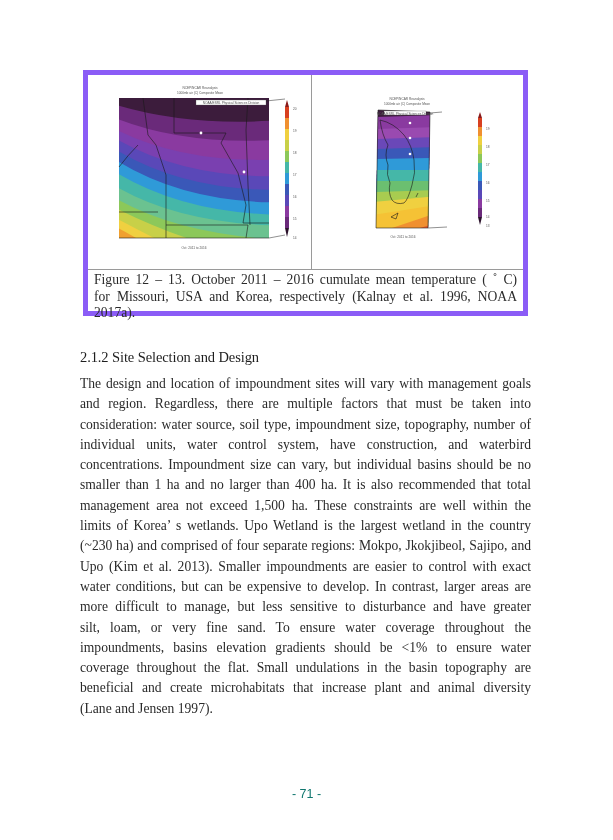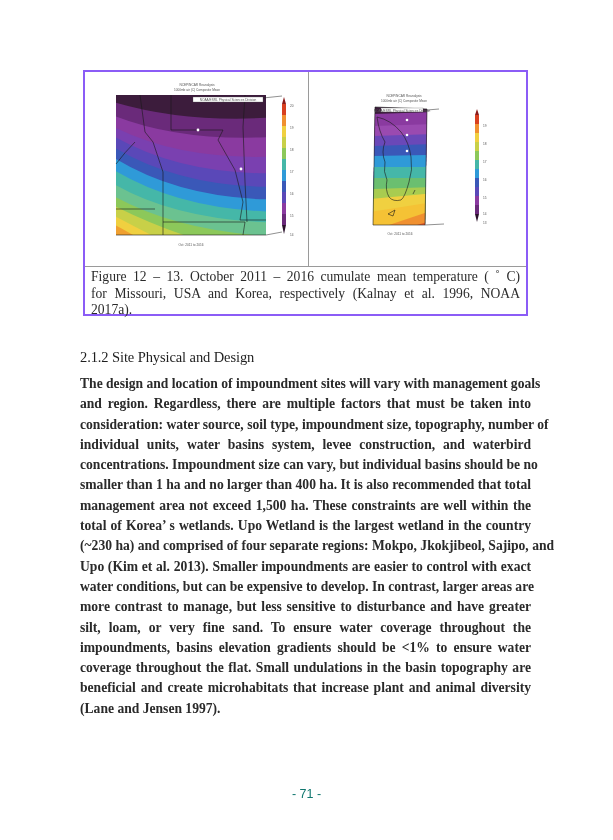--- a/index.html
+++ b/index.html
@@ -2,21 +2,21 @@
 <html><head>
 <meta charset="utf-8">
 <style>
   html, body { margin: 0; padding: 0; }
   body {
     width: 613px; height: 840px; background: #ffffff; position: relative; overflow: hidden;
     font-family: "DejaVu Serif", "Liberation Serif", serif; color: #222;
   }
   .fig-box {
     position: absolute; left: 83px; top: 70px; width: 445px; height: 246px;
-    border: 2px solid #8b5cf6; box-sizing: border-box;
+    border: 5px solid #8b5cf6; box-sizing: border-box;
   }
   .fig-images {
     position: absolute; left: 0; top: 0; width: 100%; height: 195px;
     border-bottom: 1px solid #9a9a9a; box-sizing: border-box;
   }
   .fig-panel { position: absolute; top: 0; height: 194px; }
   .fig-panel.left { left: 0; width: 224px; border-right: 1px solid #9a9a9a; box-sizing: border-box; }
   .fig-panel.right { left: 224px; width: 220px; }
   .fig-panel svg { position: absolute; left: 0; top: 0; }
   .fig-caption {
@@ -24,21 +24,21 @@
     font-family: "Liberation Serif", serif; font-size: 13.6px; line-height: 16.5px;
     text-align: justify; color: #2a2a2a;
   }
   .section-heading {
     position: absolute; left: 80px; top: 349px;
     font-family: "Liberation Serif", serif; font-size: 14.5px; color: #1e1e1e; letter-spacing: -0.1px;
   }
   .body-text {
     position: absolute; left: 80px; top: 374px; width: 451px;
     font-family: "Liberation Serif", serif; font-size: 13.6px; line-height: 20.3px;
-    text-align: justify; color: #2a2a2a; font-weight: bold;
+    text-align: justify; color: #2a2a2a;
   }
   .body-text .line { display: block; text-align: justify; text-align-last: justify; height: 20.3px; white-space: nowrap; }
   .body-text .line.last { text-align-last: left; }
   .page-number {
     position: absolute; left: 0; width: 613px; top: 787px; text-align: center;
     font-family: "Liberation Sans", sans-serif; font-size: 12.5px; color: #0f766e;
   }
   .tiny { font-family: "Liberation Sans", sans-serif; font-size: 3.2px; fill: #555; }
 </style>
 </head>
@@ -180,35 +180,35 @@
     </div>
   </div>
 
   <div class="fig-caption">
     <span class="line" style="display:block;text-align-last:justify;white-space:nowrap">Figure 12 – 13. October 2011 – 2016 cumulate mean temperature ( ˚ C)</span>
     <span class="line" style="display:block;text-align-last:justify;white-space:nowrap">for Missouri, USA and Korea, respectively (Kalnay et al. 1996, NOAA</span>
     <span class="line" style="display:block">2017a).</span>
   </div>
 </div>
 
-<div class="section-heading">2.1.2 Site Physical and Design</div>
+<div class="section-heading">2.1.2 Site Selection and Design</div>
 
 <div class="body-text">
   <span class="line">The design and location of impoundment sites will vary with management goals</span>
   <span class="line">and region. Regardless, there are multiple factors that must be taken into</span>
   <span class="line">consideration: water source, soil type, impoundment size, topography, number of</span>
-  <span class="line">individual units, water basins system, levee construction, and waterbird</span>
+  <span class="line">individual units, water control system, have construction, and waterbird</span>
   <span class="line">concentrations. Impoundment size can vary, but individual basins should be no</span>
   <span class="line">smaller than 1 ha and no larger than 400 ha. It is also recommended that total</span>
   <span class="line">management area not exceed 1,500 ha. These constraints are well within the</span>
-  <span class="line">total of Korea’ s wetlands. Upo Wetland is the largest wetland in the country</span>
+  <span class="line">limits of Korea’ s wetlands. Upo Wetland is the largest wetland in the country</span>
   <span class="line">(~230 ha) and comprised of four separate regions: Mokpo, Jkokjibeol, Sajipo, and</span>
   <span class="line">Upo (Kim et al. 2013). Smaller impoundments are easier to control with exact</span>
   <span class="line">water conditions, but can be expensive to develop. In contrast, larger areas are</span>
-  <span class="line">more contrast to manage, but less sensitive to disturbance and have greater</span>
+  <span class="line">more difficult to manage, but less sensitive to disturbance and have greater</span>
   <span class="line">silt, loam, or very fine sand. To ensure water coverage throughout the</span>
   <span class="line">impoundments, basins elevation gradients should be &lt;1% to ensure water</span>
   <span class="line">coverage throughout the flat. Small undulations in the basin topography are</span>
   <span class="line">beneficial and create microhabitats that increase plant and animal diversity</span>
   <span class="line last">(Lane and Jensen 1997).</span>
 </div>
 
 <div class="page-number">- 71 -</div>
 
 </body></html>

